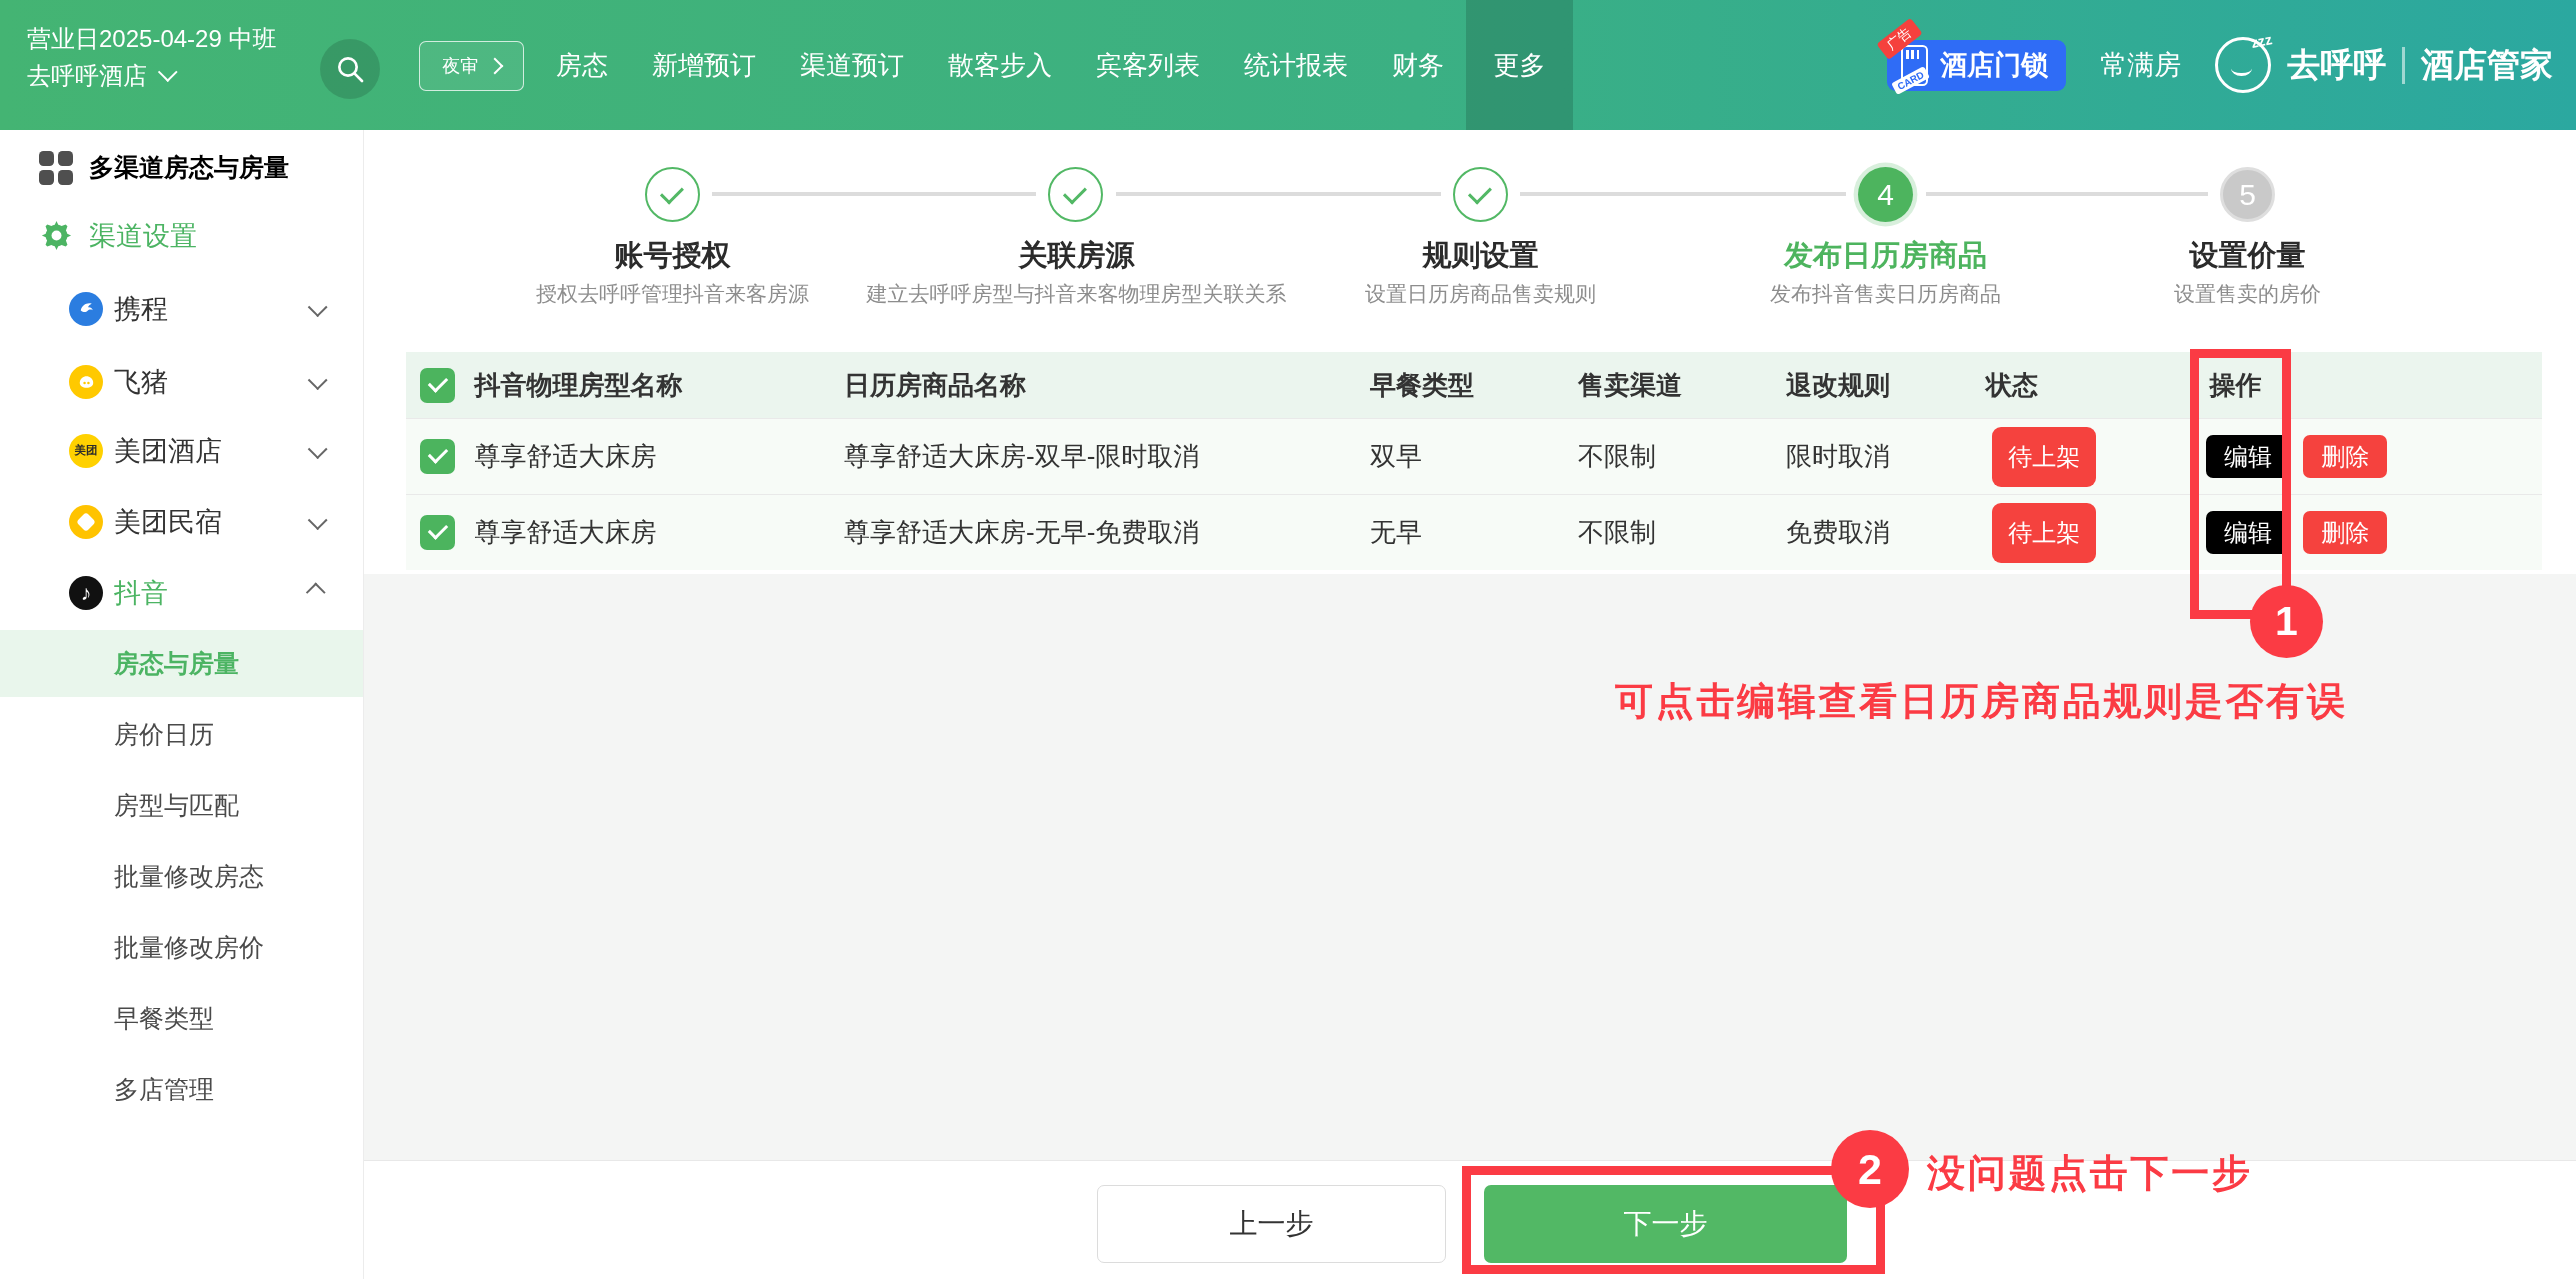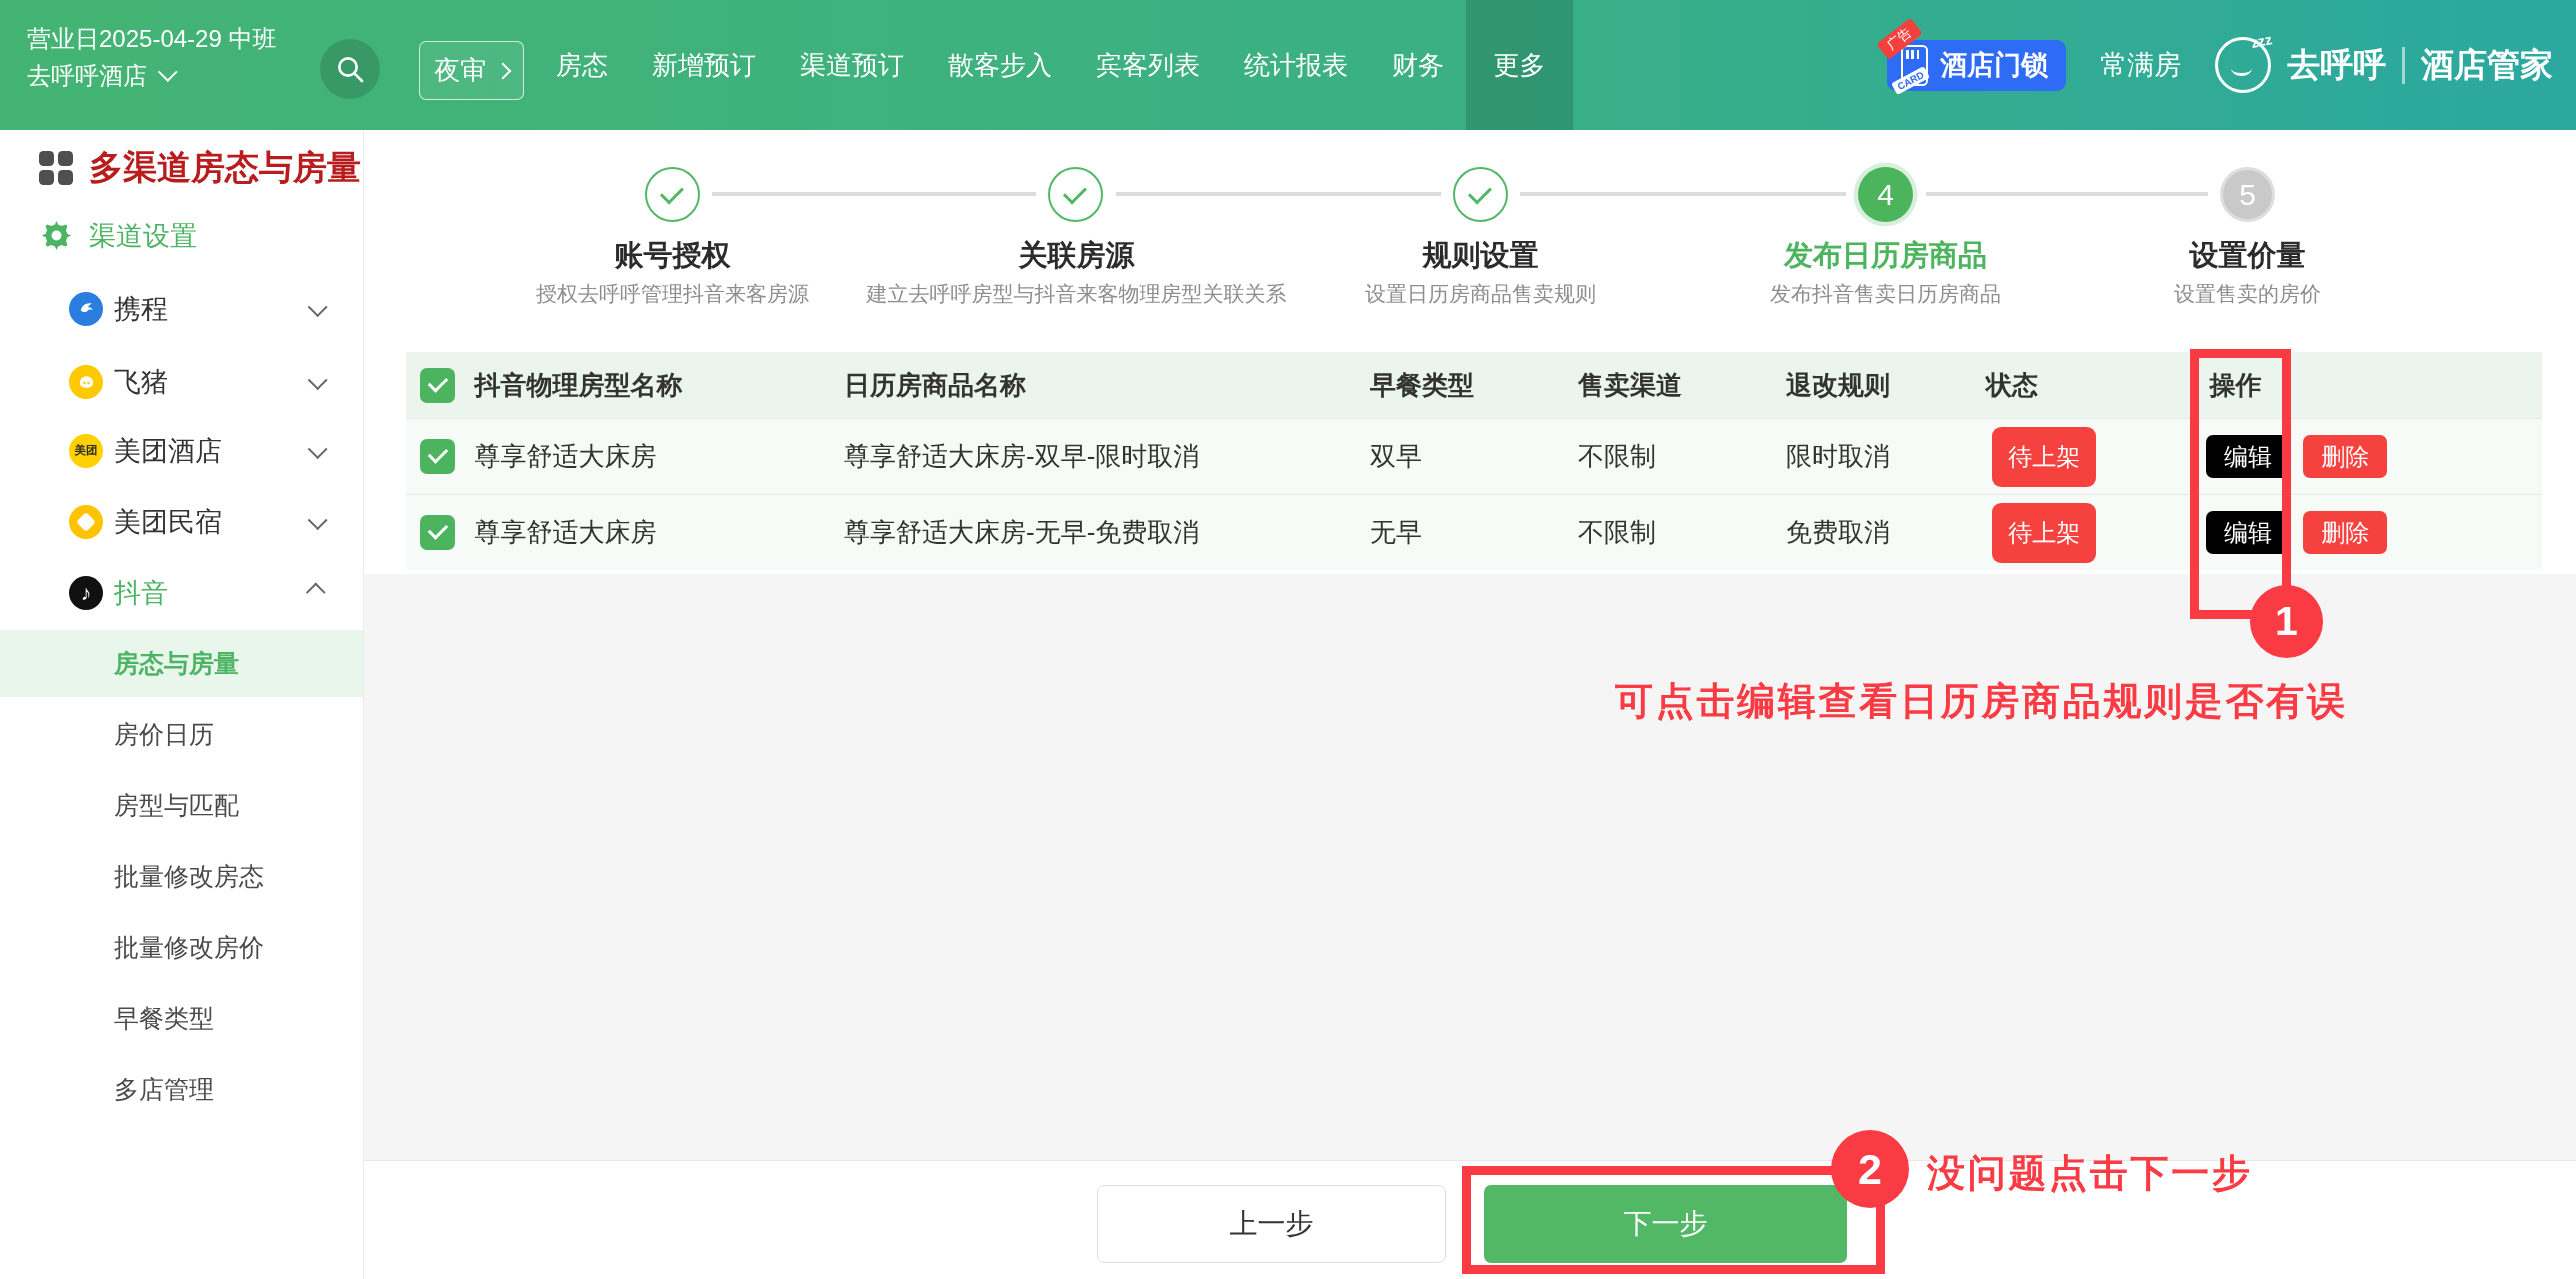--- a/index.html
+++ b/index.html
@@ -7,23 +7,23 @@
        font-family:"Liberation Sans","DejaVu Sans",sans-serif;color:#333;}
   
   .topbar{position:absolute;left:0;top:0;width:100%;height:130px;
           background:linear-gradient(90deg,#44b473 0%,#3bb083 55%,#2ba8a0 100%);color:#fff;z-index:3;}
   .biz{position:absolute;left:27px;top:19.5px;font-size:24px;line-height:37px;}
   .hotel-row{display:flex;align-items:center;gap:14px;cursor:pointer;}
   .caret-down{width:11.5px;height:11.5px;border-right:2.7px solid #fff;border-bottom:2.7px solid #fff;
               transform:rotate(45deg);margin-top:-7px;}
   .search{position:absolute;left:320px;top:39px;width:60px;height:60px;border-radius:50%;
           background:rgba(0,0,0,.14);display:flex;align-items:center;justify-content:center;cursor:pointer;}
-  .night{position:absolute;left:419px;top:41px;height:59px;min-width:105px;box-sizing:border-box;
+  .night{position:absolute;left:419px;top:41px;height:50px;min-width:105px;box-sizing:border-box;
          border:1.8px solid rgba(255,255,255,.75);border-radius:7px;background:rgba(255,255,255,.07);
-         display:flex;align-items:center;justify-content:center;gap:10.6px;font-size:26px;cursor:pointer;}
+         display:flex;align-items:center;justify-content:center;gap:10.6px;font-size:18px;cursor:pointer;}
   .chev-right{width:9.8px;height:9.8px;border-right:2.7px solid #fff;border-top:2.7px solid #fff;transform:rotate(45deg);}
   .nav{position:absolute;left:534px;top:0;height:130px;display:flex;align-items:stretch;font-size:26px;}
   .nav-item{display:flex;align-items:center;padding:0 22px;cursor:pointer;white-space:nowrap;}
   .nav-item.active{background:rgba(0,0,0,.15);padding:0 27.5px;}
   .top-right{position:absolute;right:23px;top:0;height:130px;display:flex;align-items:center;gap:34px;}
   .lock-badge{position:relative;height:51px;background:#2f6cf6;border-radius:9px;display:flex;
               align-items:center;padding:0 18px 0 14px;gap:12.4px;font-size:27px;font-weight:bold;cursor:pointer;}
   .phone{width:23px;height:37px;border:2.7px solid #fff;border-radius:5.3px;position:relative;}
   .phone::before{content:"";position:absolute;left:3.5px;top:3.5px;width:12.4px;height:9px;
                  background:repeating-linear-gradient(90deg,#fff 0 2.7px,transparent 2.7px 5.3px);}
@@ -35,21 +35,21 @@
   .brand{display:flex;align-items:center;gap:16px;font-size:33px;font-weight:bold;}
   .brand-logo{width:50px;height:50px;border:3.5px solid #fff;border-radius:50%;position:relative;}
   .brand-logo i{position:absolute;left:12.4px;top:21px;width:21px;height:12.4px;border-bottom:3.5px solid #fff;
                 border-radius:50%;}
   .zzz{position:absolute;right:-3.5px;top:-7px;font-size:14px;font-weight:bold;transform:rotate(-12deg);}
   .brand-divider{width:2.7px;height:37px;background:rgba(255,255,255,.55);}
   
   .sidebar{position:absolute;left:0;top:130px;bottom:0;width:364px;background:#fff;
            border-right:1.8px solid #ececec;box-sizing:border-box;z-index:2;}
   .side-item{position:absolute;left:0;right:0;height:67px;display:flex;align-items:center;cursor:pointer;}
-  .side-title{font-size:34px;font-weight:bold;color:#b91c1c;}
+  .side-title{font-size:25px;font-weight:bold;color:#000000;}
   .grid-ic{width:34px;height:34px;display:grid;grid-template-columns:1fr 1fr;gap:4.4px;
            position:absolute;left:39px;}
   .grid-ic span{background:#4f4f4f;border-radius:4.4px;}
   .lbl-a{position:absolute;left:89px;white-space:nowrap;}
   .gear{position:absolute;left:39px;width:35px;height:35px;}
   .green-txt{color:#4cb463;}
   .ch-ic{position:absolute;left:69px;width:34px;height:34px;border-radius:50%;display:flex;
          align-items:center;justify-content:center;overflow:hidden;}
   .lbl-b{position:absolute;left:114px;font-size:27px;white-space:nowrap;}
   .chev-dn{position:absolute;left:309px;width:11.5px;height:11.5px;border-right:2.7px solid #666;

